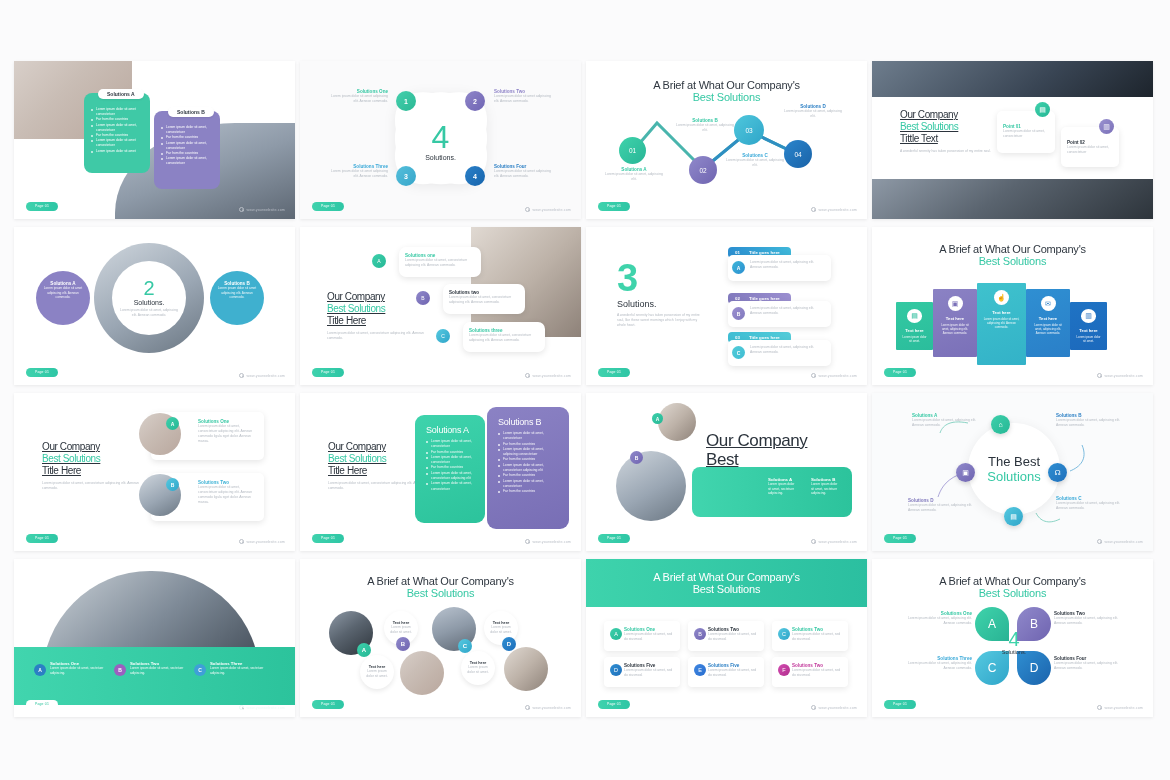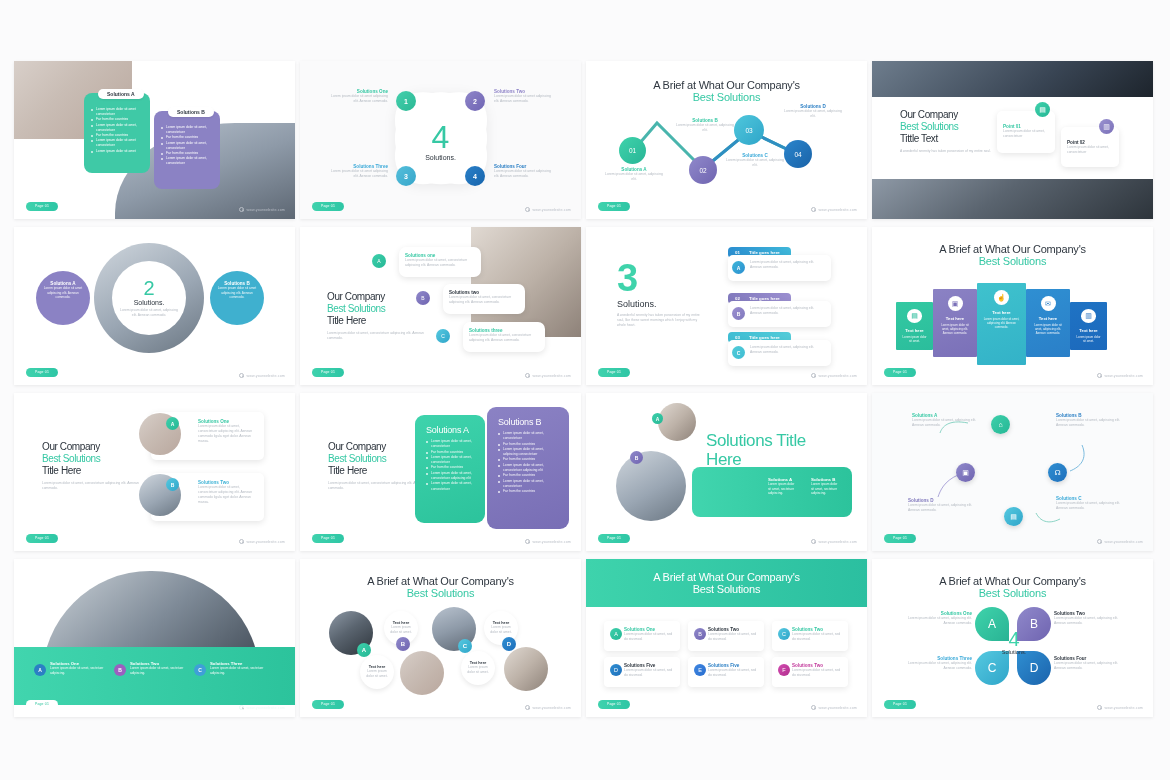--- a/index.html
+++ b/index.html
@@ -53,21 +53,21 @@
   
   .h-title { font-size: 11px; color: #2f3740; text-align: center; letter-spacing: -0.2px; }
   .h-title .accent { color: #36c8a4; display:block; }
   .lorem { color:#b4bac2; font-size:3.4px; line-height:5px; }
   .lbl-t { color:#36c8a4; font-size:4.6px; font-weight:bold; }
   .lbl-p { color:#8f84c8; font-size:4.6px; font-weight:bold; }
   .lbl-b { color:#3aa9d8; font-size:4.6px; font-weight:bold; }
   .lbl-d { color:#2b7fc4; font-size:4.6px; font-weight:bold; }
   .circ { border-radius:50%; display:flex; align-items:center; justify-content:center;
           color:#fff; font-weight:bold; }
-  .bigtitle { font-size:17px; color:#2b333c; letter-spacing:-.4px; line-height:19px; }
+  .bigtitle { font-size:17px; color:#2b333c; letter-spacing:-.4px; line-height:19px;text-decoration:underline; }
   .bigtitle .accent { color:#36c8a4; }
 
   
   .photo-a { background: linear-gradient(135deg,#d8cfc9 0%,#c9bdb5 40%,#b9a79d 100%); }
   .photo-b { background: linear-gradient(160deg,#b8c2ce 0%,#8e9aa8 50%,#5d6773 100%); }
   .photo-c { background: linear-gradient(145deg,#8e99a6 0%,#5a646f 45%,#2d343b 100%); }
   .photo-d { background: linear-gradient(150deg,#cfd6dd 0%,#9aa6b3 55%,#6a7682 100%); }
   .photo-e { background: linear-gradient(135deg,#e0d9d2 0%,#bdb2a8 50%,#8e8279 100%); }
   .photo-f { background: linear-gradient(140deg,#6e7d8d 0%,#394554 60%,#1d242c 100%); }
   .photo-g { background: linear-gradient(140deg,#cdd4da 0%,#7f8b98 50%,#3c4651 100%); }
@@ -536,20 +536,21 @@
       <div class="weburl">
           <span class="sicon"></span>
           <span>www.yourwebsite.com</span>
         </div>
     </div>
   </div>
 
   <div class="slide">
     <div class="slide-inner">
       <div style="position:absolute; left:120px; top:38px; width:130px;" class="bigtitle">
+        <div><span>Our Company Best</span></div>
         <div><span class="accent">Solutions Title Here</span></div>
       </div>
 
       <div style="position:absolute; left:106px; top:74px; width:160px; height:50px; border-radius:8px; background:linear-gradient(90deg,#41d5ae,#2cc39c); padding:10px 12px 10px 76px; display:flex; gap:14px;">
         <div style="width:60px;">
           <div style="color:#fff; font-size:4.4px; font-weight:bold;">Solutions A</div>
           <div style="color:rgba(255,255,255,.92); font-size:3.2px; line-height:4.6px;">Lorem ipsum dolor sit amet, sectetuer adipiscing.</div>
         </div>
         <div style="width:60px;">
           <div style="color:#fff; font-size:4.4px; font-weight:bold;">Solutions B</div>
@@ -573,20 +574,24 @@
 
   <div class="slide">
     <div class="slide-inner" style="background:#fafbfc;">
       <svg style="position:absolute; left:0; top:0; width:281px; height:158px;">
         <path d="M96,30 C76,26 70,34 68,40" fill="none" stroke="#6fc9b6" stroke-width="0.8"></path>
         <path d="M210,52 C216,66 208,74 198,78" fill="none" stroke="#5aa9d6" stroke-width="0.8"></path>
         <path d="M188,126 C176,132 168,128 164,120" fill="none" stroke="#6fc9b6" stroke-width="0.8"></path>
         <path d="M86,82 C72,88 68,98 66,104" fill="none" stroke="#9a92d0" stroke-width="0.8"></path>
       </svg>
 
+      <div class="centcircle" style="left:96px; top:30px; width:92px; height:92px;">
+        <div style="font-size:13px; color:#2b333c;">The Best</div>
+        <div style="font-size:13px; color:#36c8a4;">Solutions</div>
+      </div>
 
       <div class="iconbtn" style="left:119px; top:22px; width:19px; height:19px; background:linear-gradient(135deg,#3ed0ab,#25b795);">⌂</div>
       <div style="position:absolute; left:40px; top:20px; width:70px;">
         <div class="lbl-t">Solutions A</div>
         <div class="lorem">Lorem ipsum dolor sit amet, adipiscing elit. Aenean commodo.</div>
       </div>
 
       <div class="iconbtn" style="left:176px; top:70px; width:19px; height:19px; background:linear-gradient(135deg,#2f8fd2,#1f6fbb);">☊</div>
       <div style="position:absolute; left:184px; top:20px; width:72px;">
         <div class="lbl-d">Solutions B</div>

